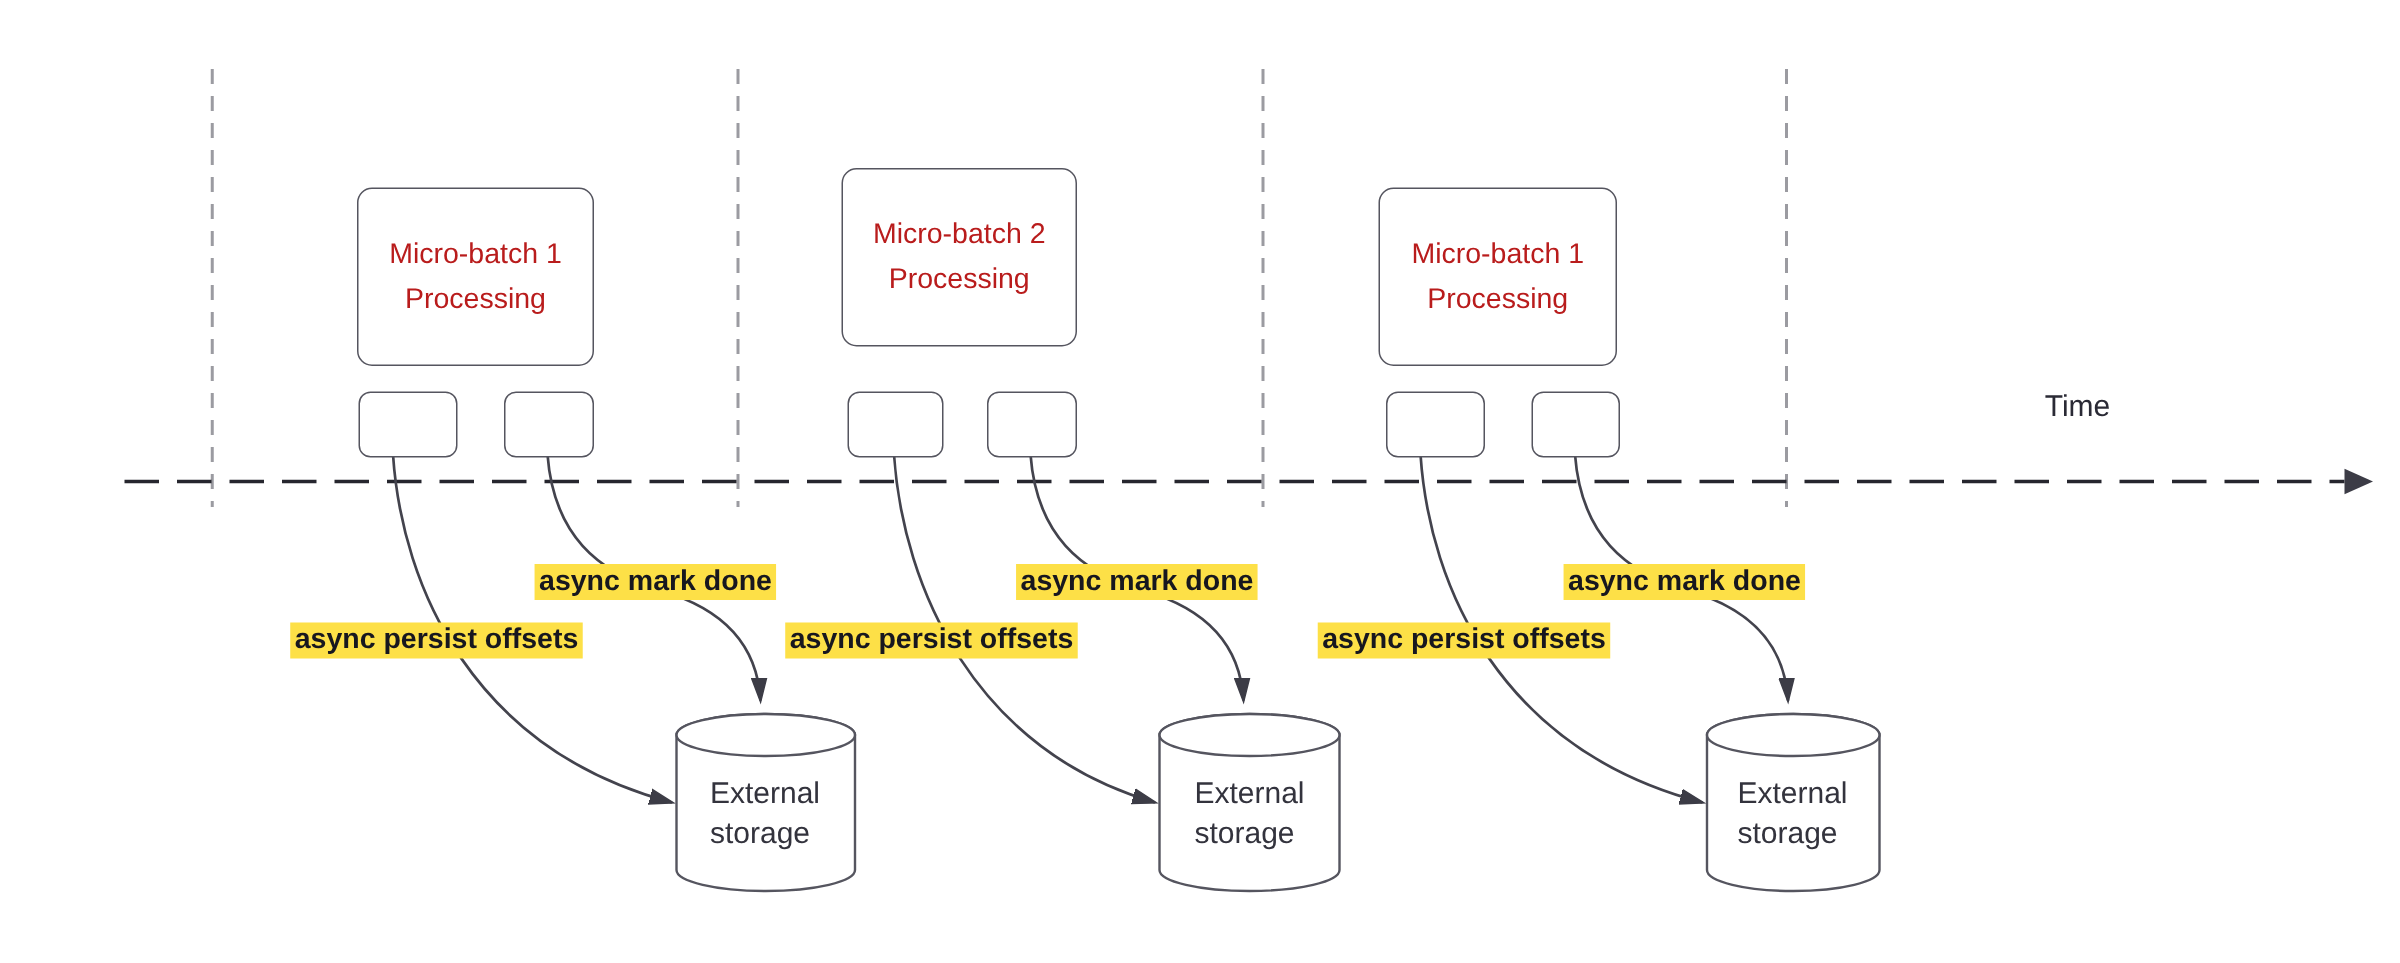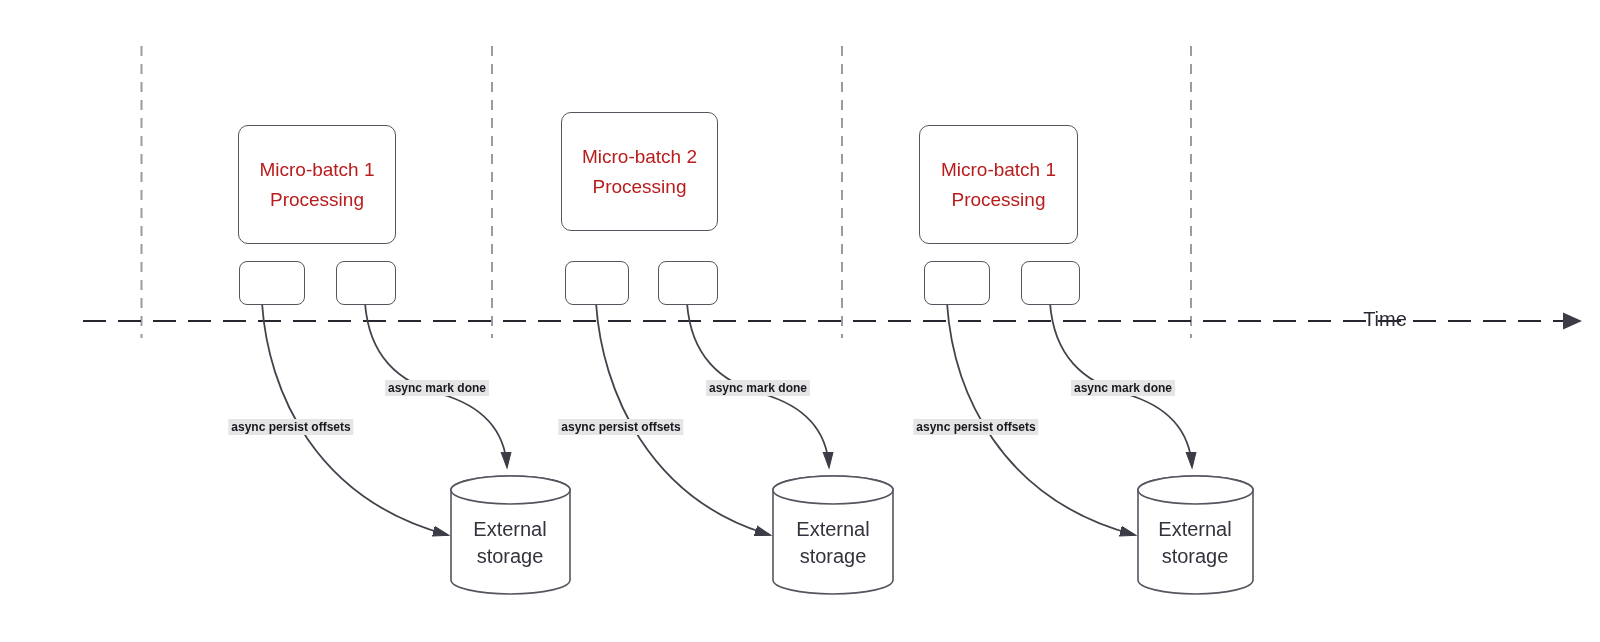--- a/index.html
+++ b/index.html
@@ -11,24 +11,24 @@
   .batch-box{
     position:absolute;border:1.5px solid #55555f;border-radius:10px;background:#ffffff;
     display:flex;align-items:center;justify-content:center;text-align:center;
     font-size:19px;line-height:30px;color:#b91c1c;
   }
   .mini-box{
     position:absolute;border:1.5px solid #55555f;border-radius:8px;background:#ffffff;
   }
   .flow-label{
     position:absolute;transform:translate(-50%,-50%);white-space:nowrap;
-    background:#e5e5e5;padding:1px 3px;font-size:12px;font-weight:bold;color:#17171f;
+    background:#fde047;padding:1px 3px;font-size:19px;font-weight:bold;color:#17171f;
   }
   .storage-label{
-    position:absolute;transform:translate(-50%,-50%);text-align:center;white-space:nowrap;
+    position:absolute;transform:translate(-50%,-50%);text-align:left;white-space:nowrap;
     font-size:20px;line-height:27px;color:#33333d;
   }
   .time-label{
     position:absolute;transform:translate(-50%,-50%);font-size:20px;color:#2a2a35;white-space:nowrap;
   }
 </style>
 </head>
 <body>
 
 <div id="canvas">
@@ -110,15 +110,15 @@
   </div>
   <div class="storage-label" style="left:833px;top:543px;">
     <div>External</div>
     <div>storage</div>
   </div>
   <div class="storage-label" style="left:1195px;top:543px;">
     <div>External</div>
     <div>storage</div>
   </div>
 
-  <div class="time-label" style="left:1385px;top:272px;margin-top:47px;">Time</div>
+  <div class="time-label" style="left:1385px;top:272px;">Time</div>
 
 </div>
 
 </body></html>

